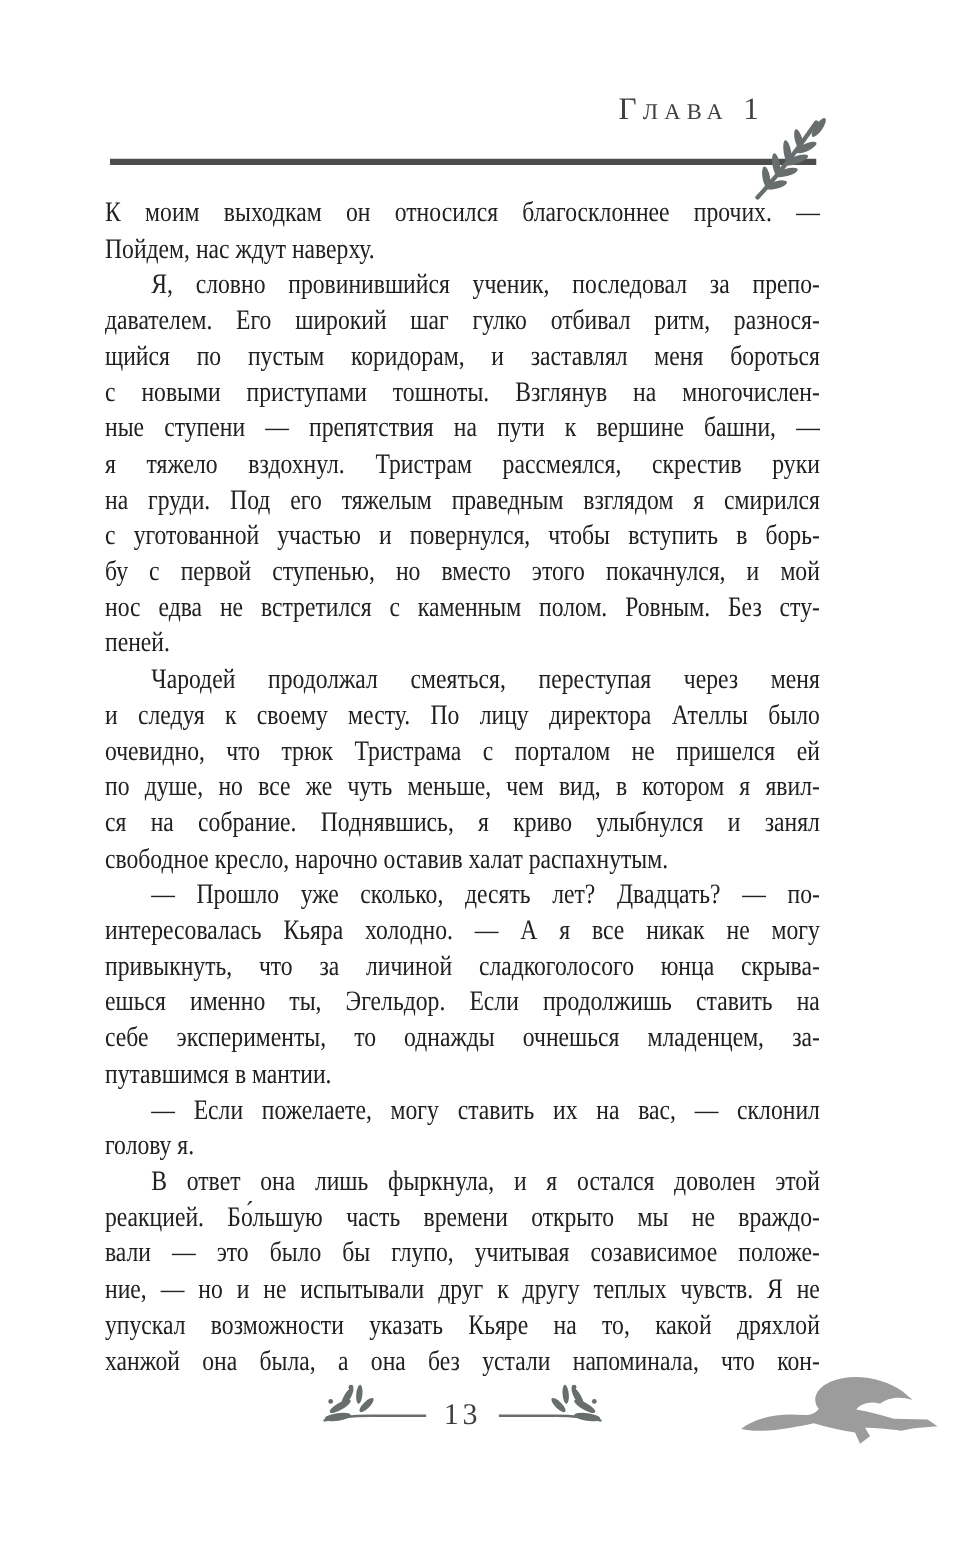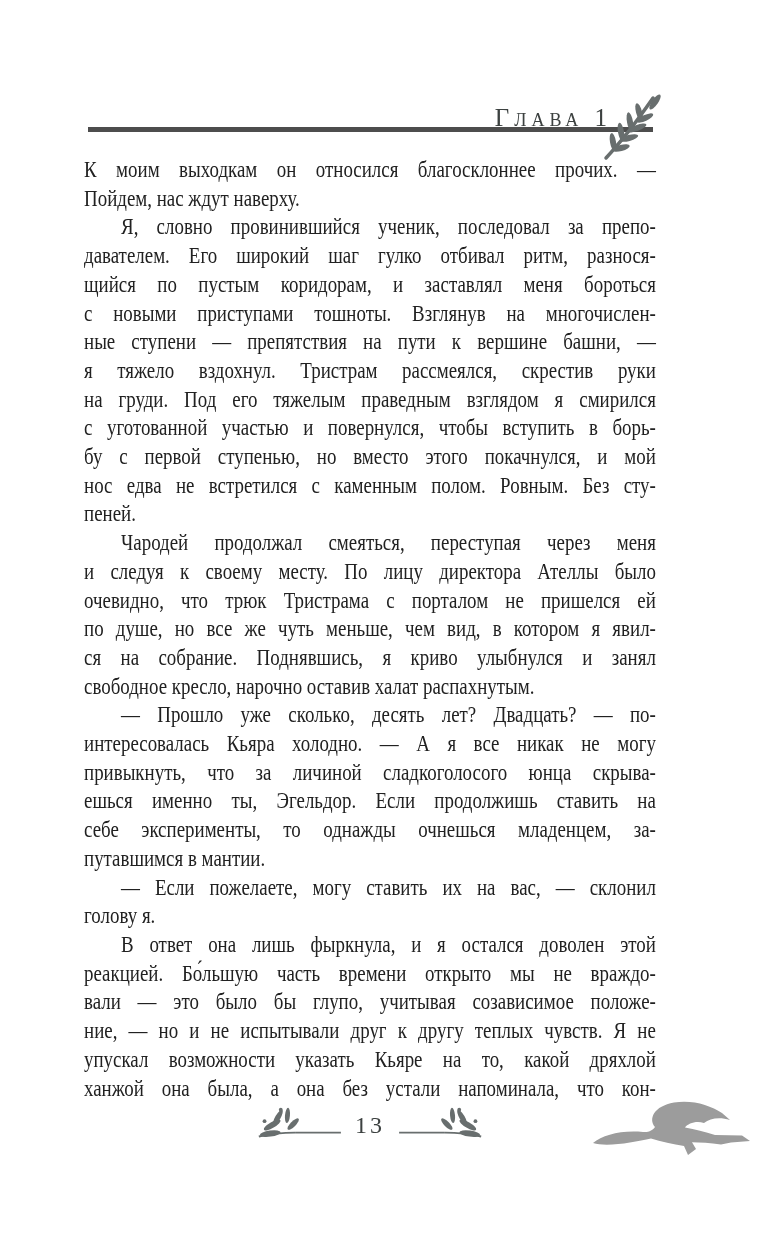--- a/index.html
+++ b/index.html
@@ -16,21 +16,21 @@
     background:var(--background);
     font-family:"Liberation Serif","DejaVu Serif",serif;
     position:relative;
     overflow:hidden;
   }
   .page{position:absolute;inset:0;}
 
   
   .chapter-title{
     position:absolute;
-    top:104px;
+    top:74px;
     right:156px;
     font-variant:small-caps;
     font-size:25px;
     letter-spacing:5px;
     color:var(--title);
     white-space:nowrap;
   }
   .header-rule{
     position:absolute;
     left:88px;
@@ -68,21 +68,21 @@
   .line.final{text-align-last:left;}
   .line.indent{text-indent:44px;}
 
   
   .footer{
     position:absolute;
     left:84px;
     top:1104px;
     width:572px;
     display:flex;
-    align-items:center;
+    align-items:flex-end;
     justify-content:center;
     gap:10px;
   }
   .sprig{
     width:92px;height:42px;
     color:var(--ornament);
     flex:0 0 auto;
   }
   .sprig.mirrored{transform:scaleX(-1);}
   .page-number{

